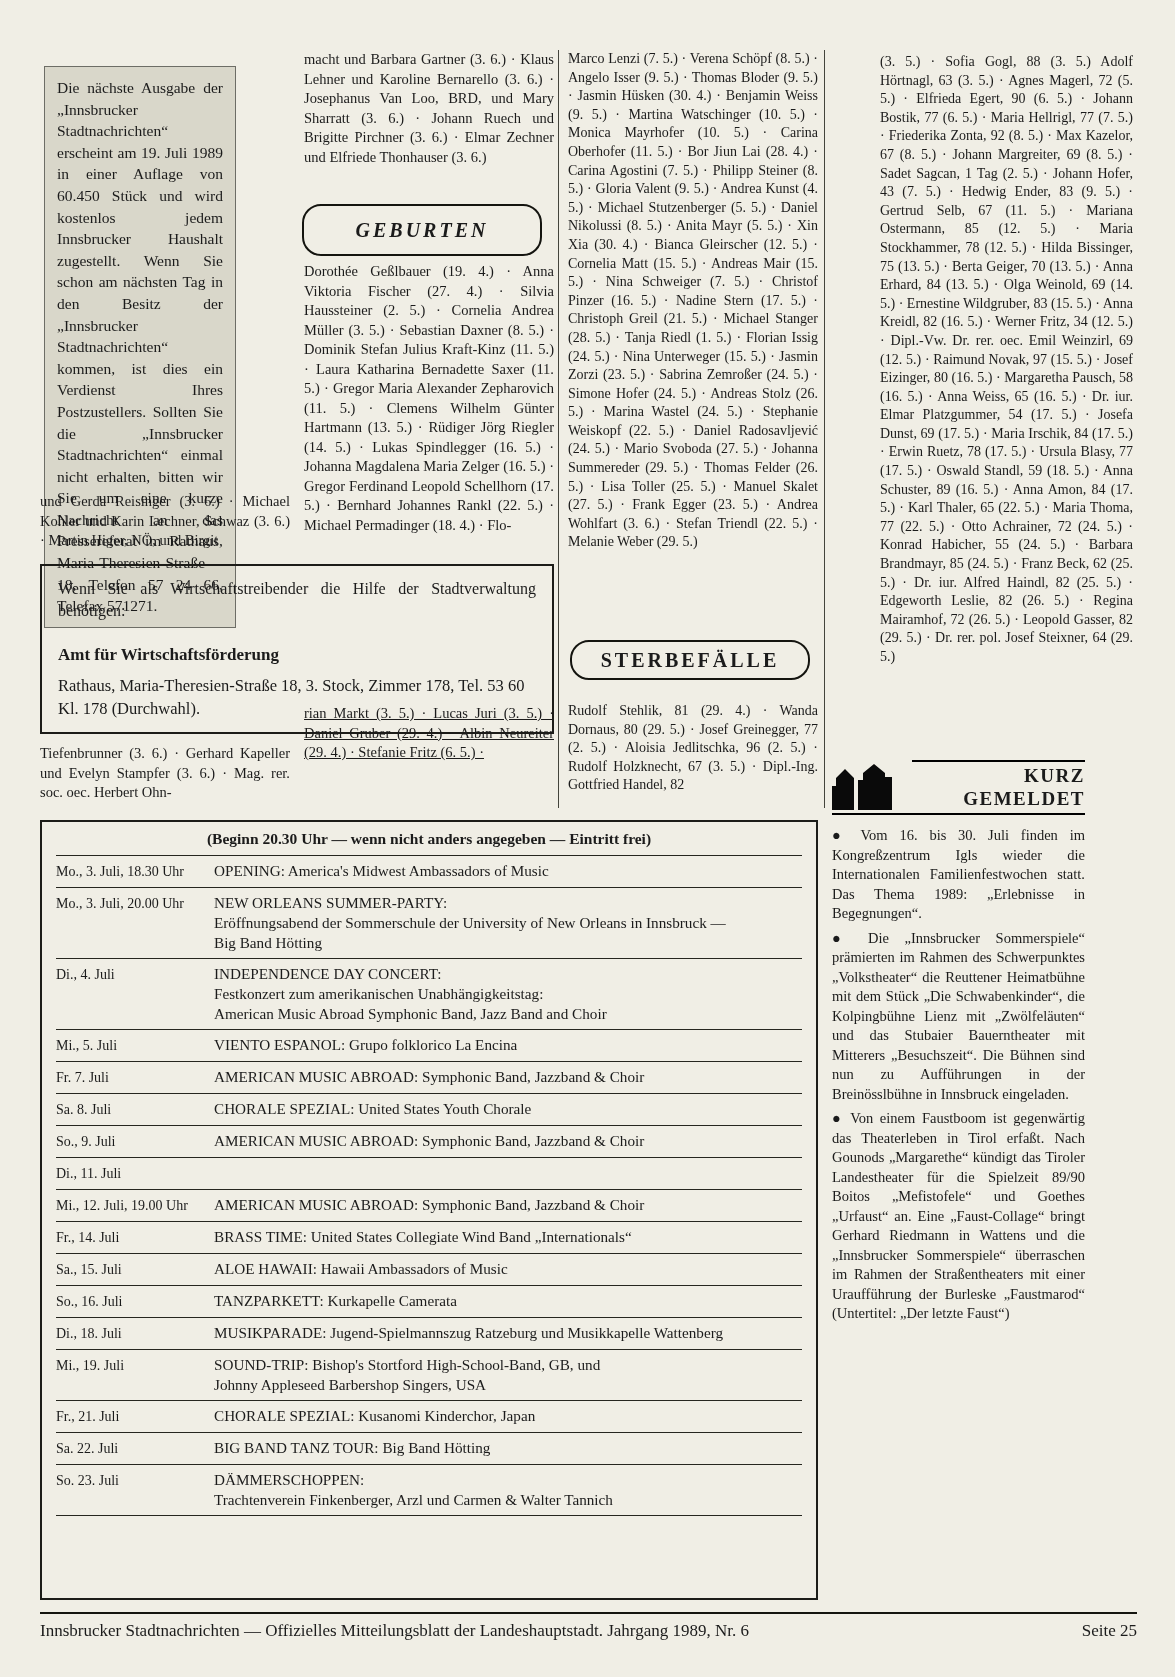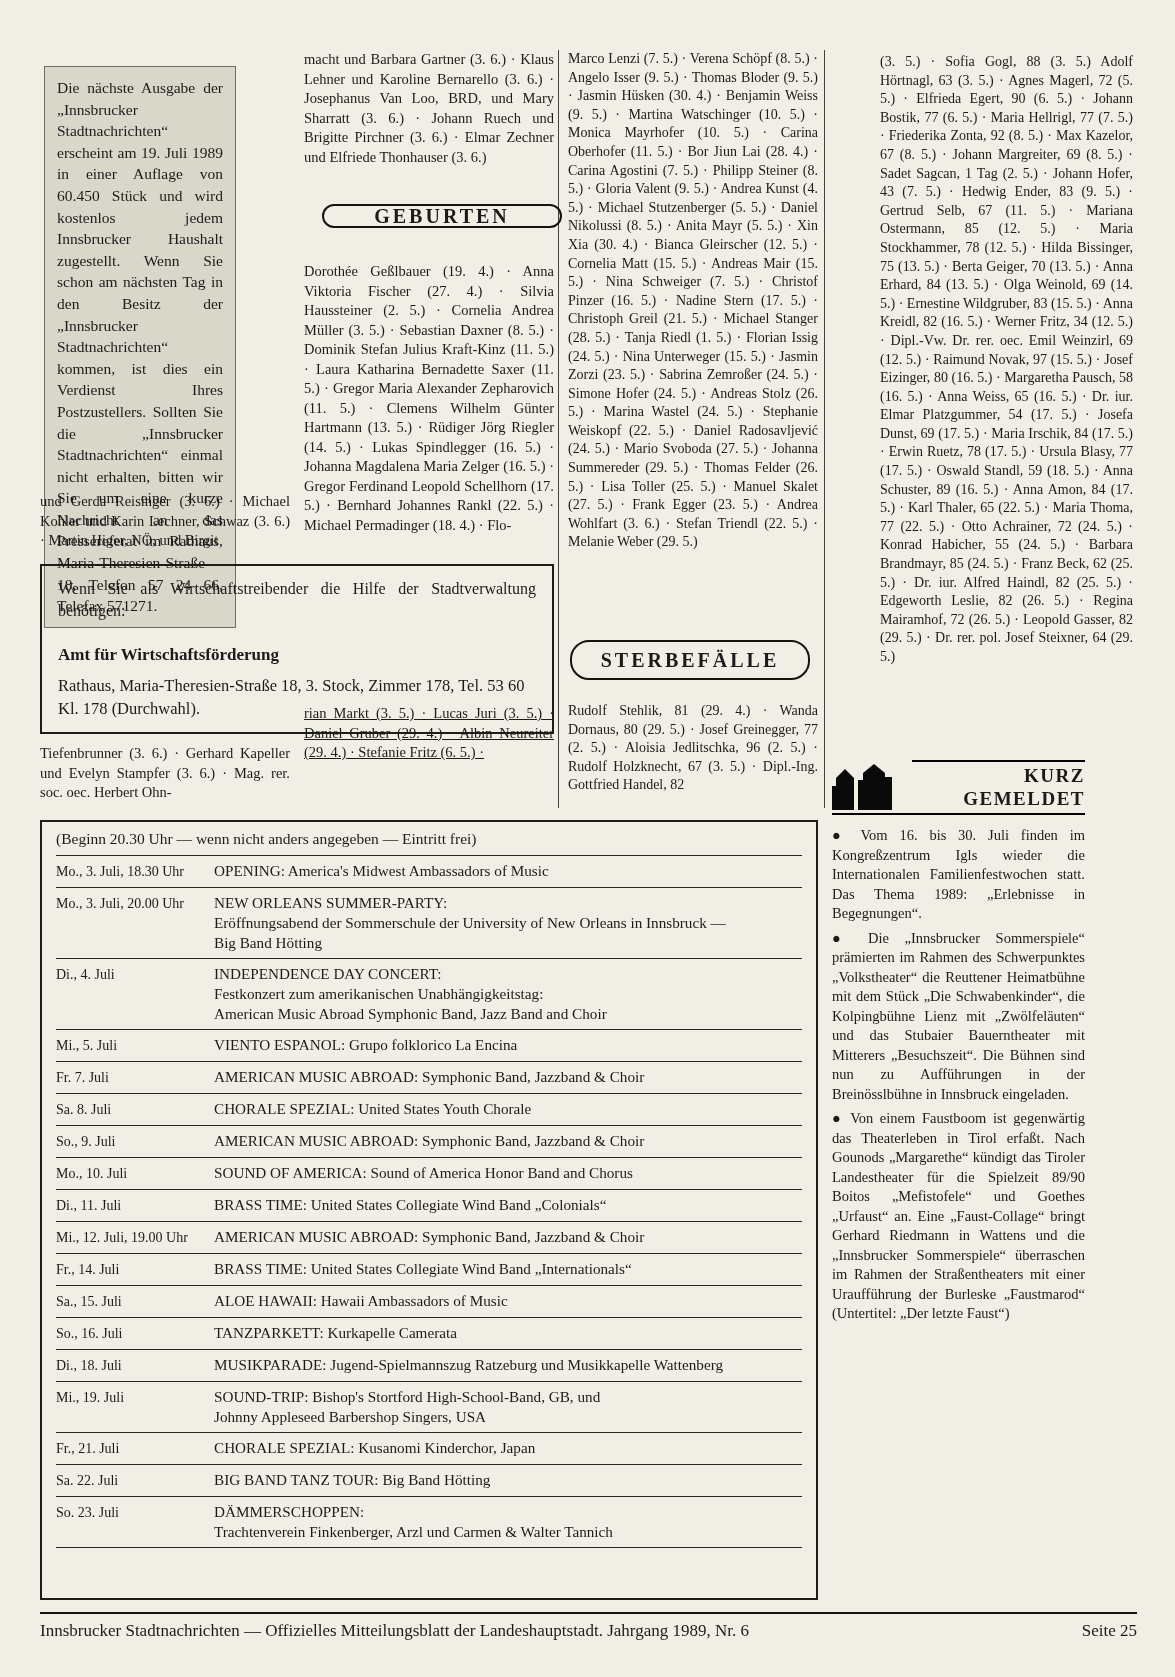--- a/index.html
+++ b/index.html
@@ -36,21 +36,21 @@
   .deaths-col3{ left:568px; top:702px; width:250px; }
   .deaths-col4{ left:832px; top:53px;  width:253px;margin-left:48px; }
 
   .section-pill {
     border:2.5px solid #14140f;
     border-radius:19px;
     display:flex; align-items:center; justify-content:center;
     font-weight:bold; font-size:20px; letter-spacing:3px;
     background:transparent;
   }
-  .births-pill { left:322px; top:204px; width:240px; height:24px; }
+  .births-pill { left:302px; top:204px; width:240px; height:52px;font-style:italic; }
   .deaths-pill { left:570px; top:640px; width:240px; height:40px; }
 
   
   .business-box {
     left:40px; top:564px; width:514px;
     border:2px solid #1c1c18;
     padding:12px 16px 12px;
     background:transparent;
   }
   .biz-intro   { font-size:16px;  line-height:22px; text-align:justify; }
@@ -61,21 +61,21 @@
   .below-col2 { left:304px; top:704px; width:250px;text-decoration:underline; }
 
   
   .program-box {
     left:40px; top:820px; width:778px; height:780px;
     border:2px solid #1c1c18;
     padding:8px 14px 4px;
     overflow:hidden;
   }
   .prog-title    { font-size:27px; font-weight:bold; text-align:center; margin:2px 0 3px; }
-  .prog-subtitle { font-size:15.5px; font-weight:normal; margin-bottom:7px; }
+  .prog-subtitle { font-size:15.5px; font-weight:bold; text-align:center; margin-bottom:7px; }
   .prog-table    { border-top:1.5px solid #26261f; }
   .prog-row      { display:flex; padding:5px 0; border-bottom:1px solid #26261f; }
   .prog-date     { flex:none; width:158px; font-size:14px; line-height:20px; padding-top:1px; }
   .prog-text     { flex:1; font-size:15.2px; line-height:20px; white-space:pre-line; }
 
   
   .kurz-header {
     left:832px; top:760px; width:253px;
     display:flex; align-items:flex-end; gap:20px;
     border-bottom:2.5px solid #000;
@@ -177,28 +177,23 @@
         <div class="prog-row">
           <div class="prog-date">Sa. 8. Juli</div>
           <div class="prog-text">CHORALE SPEZIAL: United States Youth Chorale</div>
         </div>
 
         <div class="prog-row">
           <div class="prog-date">So., 9. Juli</div>
           <div class="prog-text">AMERICAN MUSIC ABROAD: Symphonic Band, Jazzband &amp; Choir</div>
         </div>
 
-        <div class="prog-row">
-          <div class="prog-date">Mo., 10. Juli</div>
-          <div class="prog-text">SOUND OF AMERICA: Sound of America Honor Band and Chorus</div>
-        </div>
 
         <div class="prog-row">
           <div class="prog-date">Di., 11. Juli</div>
-          <div class="prog-text">BRASS TIME: United States Collegiate Wind Band „Colonials“</div>
         </div>
 
         <div class="prog-row">
           <div class="prog-date">Mi., 12. Juli, 19.00 Uhr</div>
           <div class="prog-text">AMERICAN MUSIC ABROAD: Symphonic Band, Jazzband &amp; Choir</div>
         </div>
 
         <div class="prog-row">
           <div class="prog-date">Fr., 14. Juli</div>
           <div class="prog-text">BRASS TIME: United States Collegiate Wind Band „Internationals“</div>

